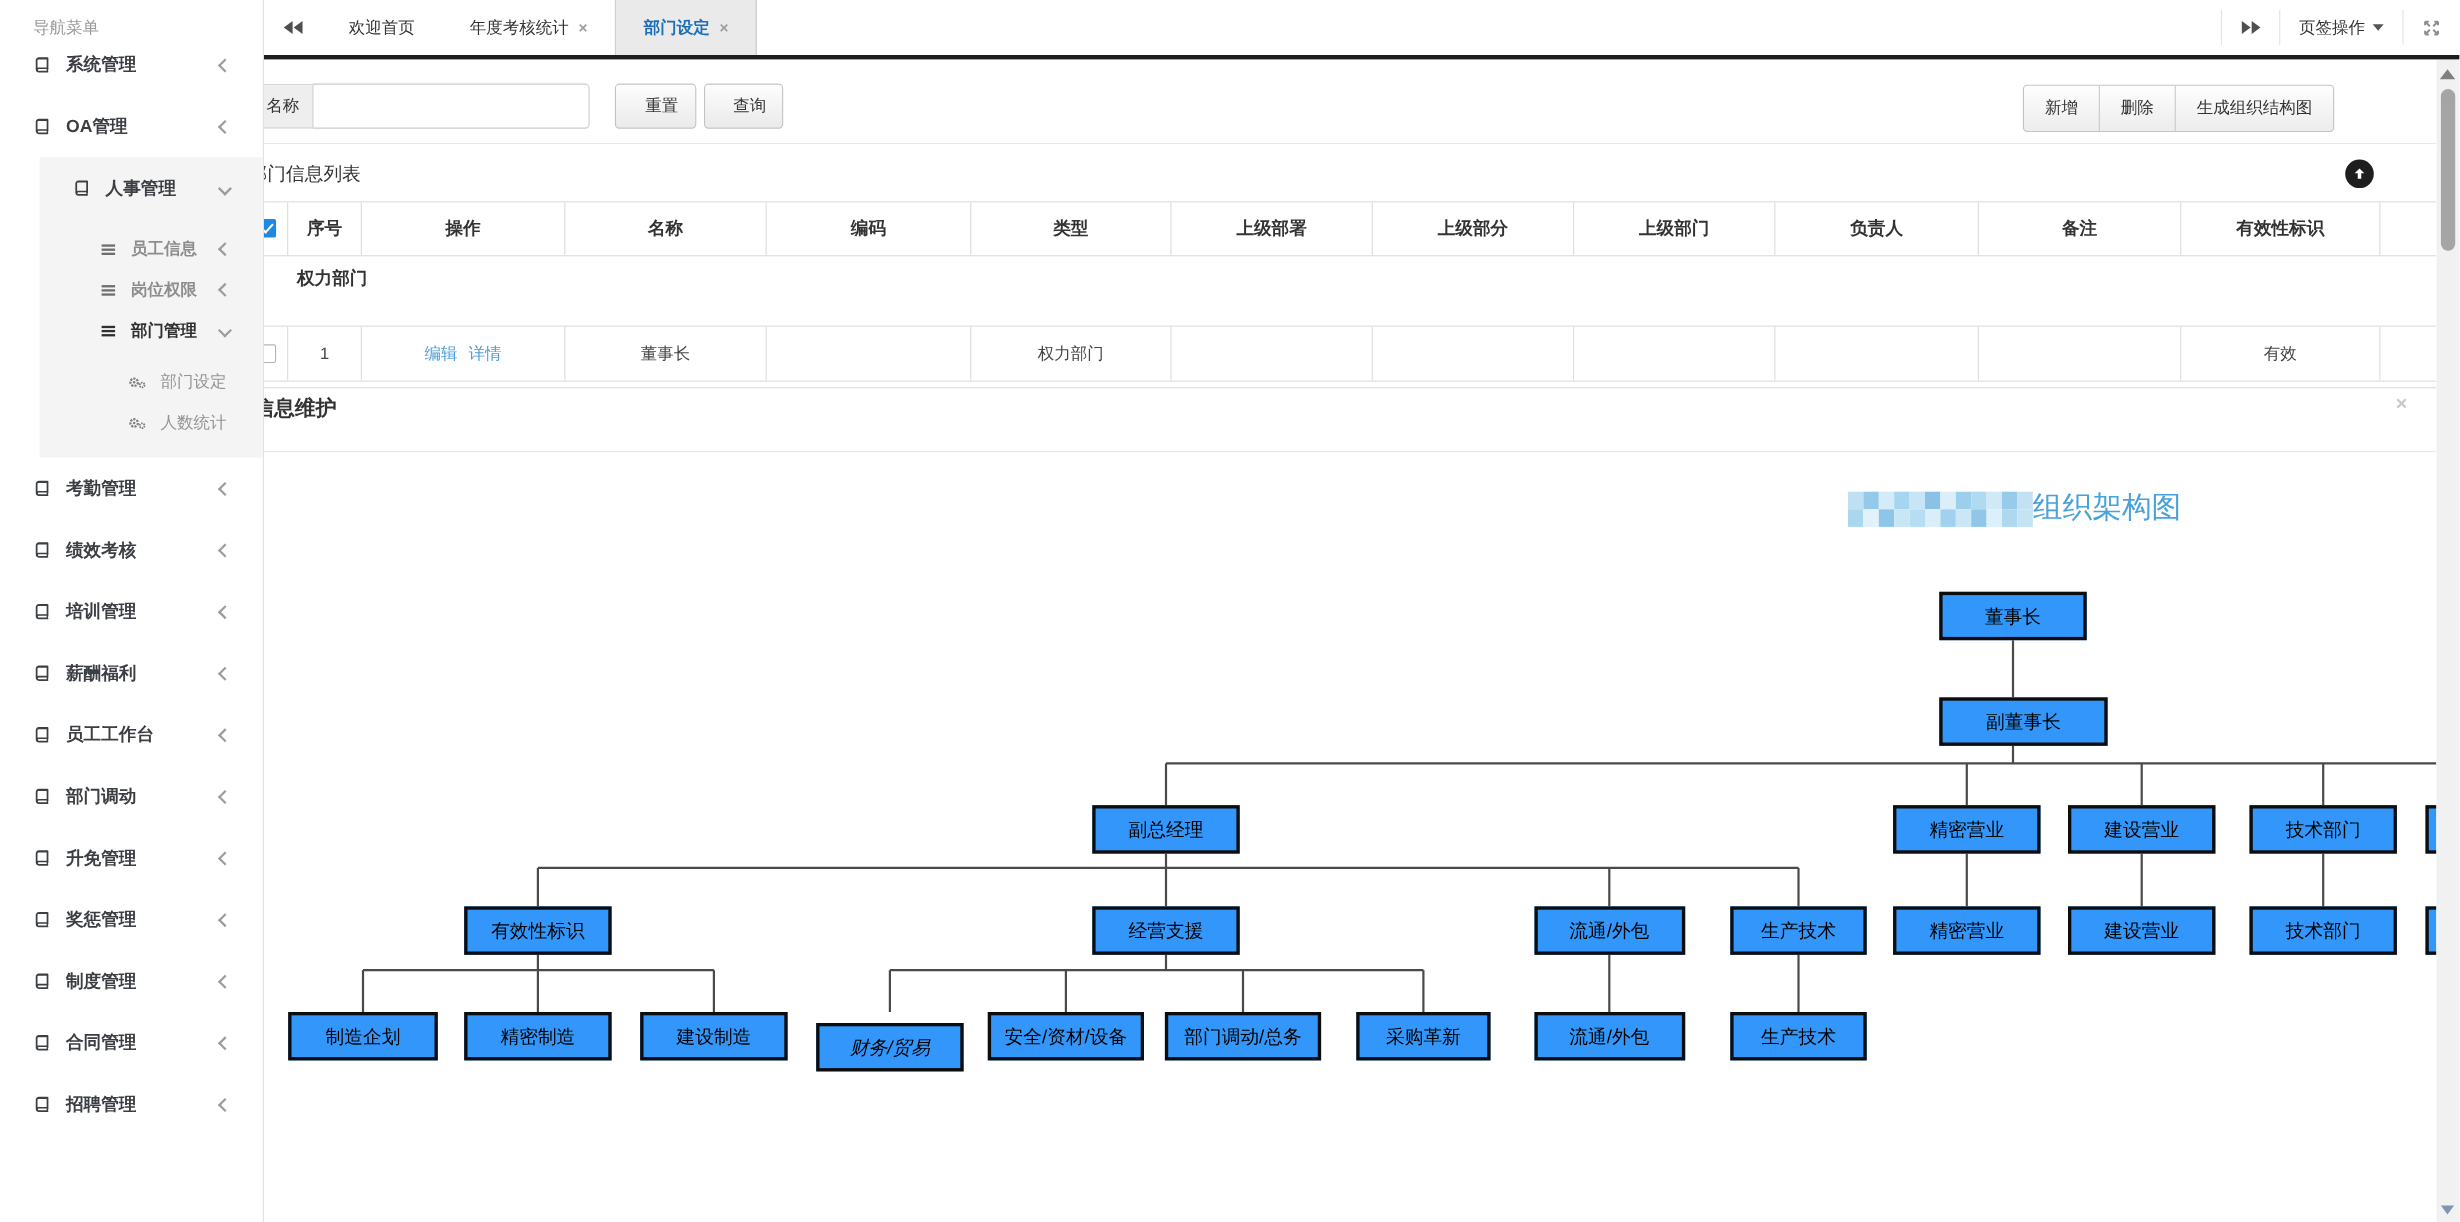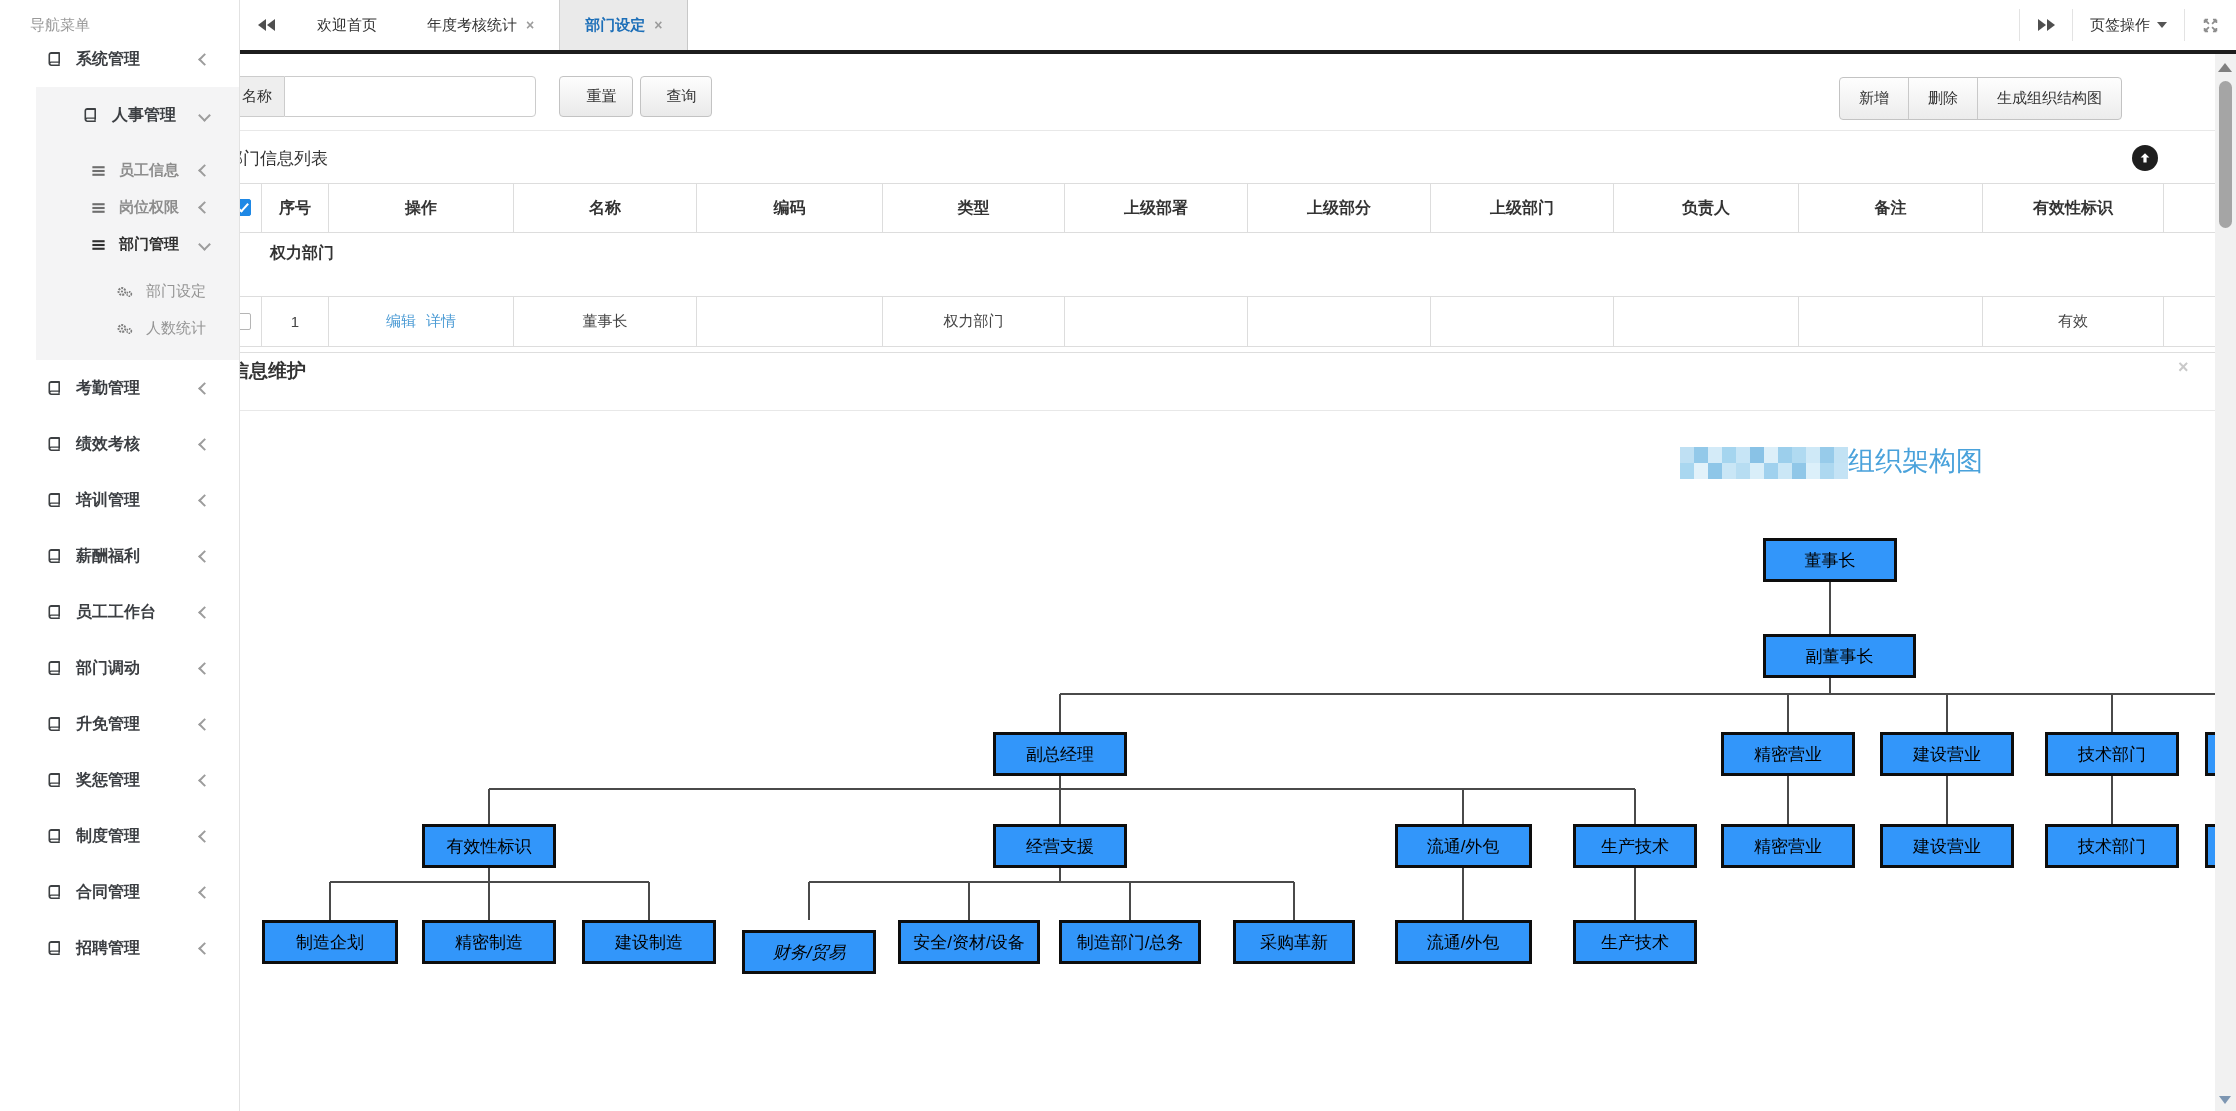--- a/index.html
+++ b/index.html
@@ -5,21 +5,21 @@
   html,body{margin:0;padding:0;}
   body{width:2236px;height:1111px;position:relative;overflow:hidden;background:#fff;
        font-family:"Liberation Sans","DejaVu Sans",sans-serif;color:#333;}
   
   .sidebar{position:absolute;left:0;top:0;width:240px;height:1111px;background:#fff;
            border-right:1px solid #e2e2e2;box-sizing:border-box;z-index:6;}
   .sb-title{color:#9a9a9a;font-size:15px;padding:16px 0 0 30px;height:31px;box-sizing:border-box;}
   .mi{display:flex;align-items:center;cursor:pointer;}
   .mi .ico{display:flex;margin-right:13px;}
   .mi .lbl{flex:1;white-space:nowrap;}
-  .mi.l1{height:56px;padding-left:46px;font-size:16px;font-weight:600;color:#3b3e42;}
+  .mi.l1{height:56px;padding-left:30px;font-size:16px;font-weight:600;color:#3b3e42;}
   .mi.l1 .ico{color:#3d4043;width:17px;}
   .mi.l2{height:37px;padding-left:55px;font-size:15px;font-weight:600;color:#8d8d8d;}
   .mi.l2 .ico{color:#6e6e6e;width:15px;}
   .mi.l2.on{color:#2f2f2f;}
   .mi.l2.on .ico{color:#2f2f2f;}
   .mi.l3{height:37px;padding-left:80px;font-size:15px;color:#949494;}
   .mi.l3 .ico{color:#7d7d7d;width:17px;}
   .chev{width:7px;height:7px;border-left:2px solid #9c9c9c;border-bottom:2px solid #9c9c9c;
         margin-right:30px;flex:none;}
   .chev.c{transform:rotate(45deg);}
@@ -111,20 +111,29 @@
 <div class="sidebar">
   <div class="sb-title">导航菜单</div>
   <div id="menu">
       <div class="mi l1">
         <span class="ico">
           <svg width="17" height="16" viewBox="0 0 16 16">
             <path fill="currentColor" d="M13.5 12.3V1.8c0-.5-.4-.8-.8-.8H4.8C3.3 1 2 2.3 2 3.8v8.4C2 13.7 3.3 15 4.8 15h7.9c.4 0 .8-.3.8-.8 0-.3-.2-.5-.4-.6v-.8c.2-.1.4-.3.4-.5zM4.8 3h7.1v7.4H4.8c-.4 0-.8.1-1.2.3V3.8c0-.4.5-.8 1.2-.8zm7.1 10.4H4.8c-.5 0-.9-.3-.9-.8s.4-.8.9-.8h7.1v1.6z"></path>
           </svg>
         </span>
         <span class="lbl">系统管理</span>
+        <span class="chev c"></span>
+      </div>
+      <div class="mi l1">
+        <span class="ico">
+          <svg width="17" height="16" viewBox="0 0 16 16">
+            <path fill="currentColor" d="M13.5 12.3V1.8c0-.5-.4-.8-.8-.8H4.8C3.3 1 2 2.3 2 3.8v8.4C2 13.7 3.3 15 4.8 15h7.9c.4 0 .8-.3.8-.8 0-.3-.2-.5-.4-.6v-.8c.2-.1.4-.3.4-.5zM4.8 3h7.1v7.4H4.8c-.4 0-.8.1-1.2.3V3.8c0-.4.5-.8 1.2-.8zm7.1 10.4H4.8c-.5 0-.9-.3-.9-.8s.4-.8.9-.8h7.1v1.6z"></path>
+          </svg>
+        </span>
+        <span class="lbl">OA管理</span>
         <span class="chev c"></span>
       </div>
       <div class="menu-section">
         <div class="mi l1">
           <span class="ico">
             <svg width="17" height="16" viewBox="0 0 16 16">
               <path fill="currentColor" d="M13.5 12.3V1.8c0-.5-.4-.8-.8-.8H4.8C3.3 1 2 2.3 2 3.8v8.4C2 13.7 3.3 15 4.8 15h7.9c.4 0 .8-.3.8-.8 0-.3-.2-.5-.4-.6v-.8c.2-.1.4-.3.4-.5zM4.8 3h7.1v7.4H4.8c-.4 0-.8.1-1.2.3V3.8c0-.4.5-.8 1.2-.8zm7.1 10.4H4.8c-.5 0-.9-.3-.9-.8s.4-.8.9-.8h7.1v1.6z"></path>
             </svg>
           </span>
           <span class="lbl">人事管理</span>
@@ -478,21 +487,21 @@
       <div class="node" style="left: 1333px; top: 414px; width: 124px;">生产技术</div>
       <div class="node" style="left: 1481px; top: 414px; width: 134px;">精密营业</div>
       <div class="node" style="left: 1640px; top: 414px; width: 134px;">建设营业</div>
       <div class="node" style="left: 1805px; top: 414px; width: 134px;">技术部门</div>
       <div class="node" style="left: 1965px; top: 414px; width: 100px;"></div>
       <div class="node" style="left: 22px; top: 510px; width: 136px;">制造企划</div>
       <div class="node" style="left: 182px; top: 510px; width: 134px;">精密制造</div>
       <div class="node" style="left: 342px; top: 510px; width: 134px;">建设制造</div>
       <div class="node" style="left: 502px; top: 520px; width: 134px; font-style: italic;">财务/贸易</div>
       <div class="node" style="left: 658px; top: 510px; width: 142px;">安全/资材/设备</div>
-      <div class="node" style="left: 819px; top: 510px; width: 142px;">制造部门/总务</div>
+      <div class="node" style="left: 819px; top: 510px; width: 142px;">部门调动/总务</div>
       <div class="node" style="left: 993px; top: 510px; width: 122px;">采购革新</div>
       <div class="node" style="left: 1154.5px; top: 510px; width: 137px;">流通/外包</div>
       <div class="node" style="left: 1333px; top: 510px; width: 124px;">生产技术</div>
     </div>
 </div>
 
 <div class="scrollbar">
   <div class="sb-up"></div>
   <div class="sb-thumb"></div>
   <div class="sb-down"></div>

